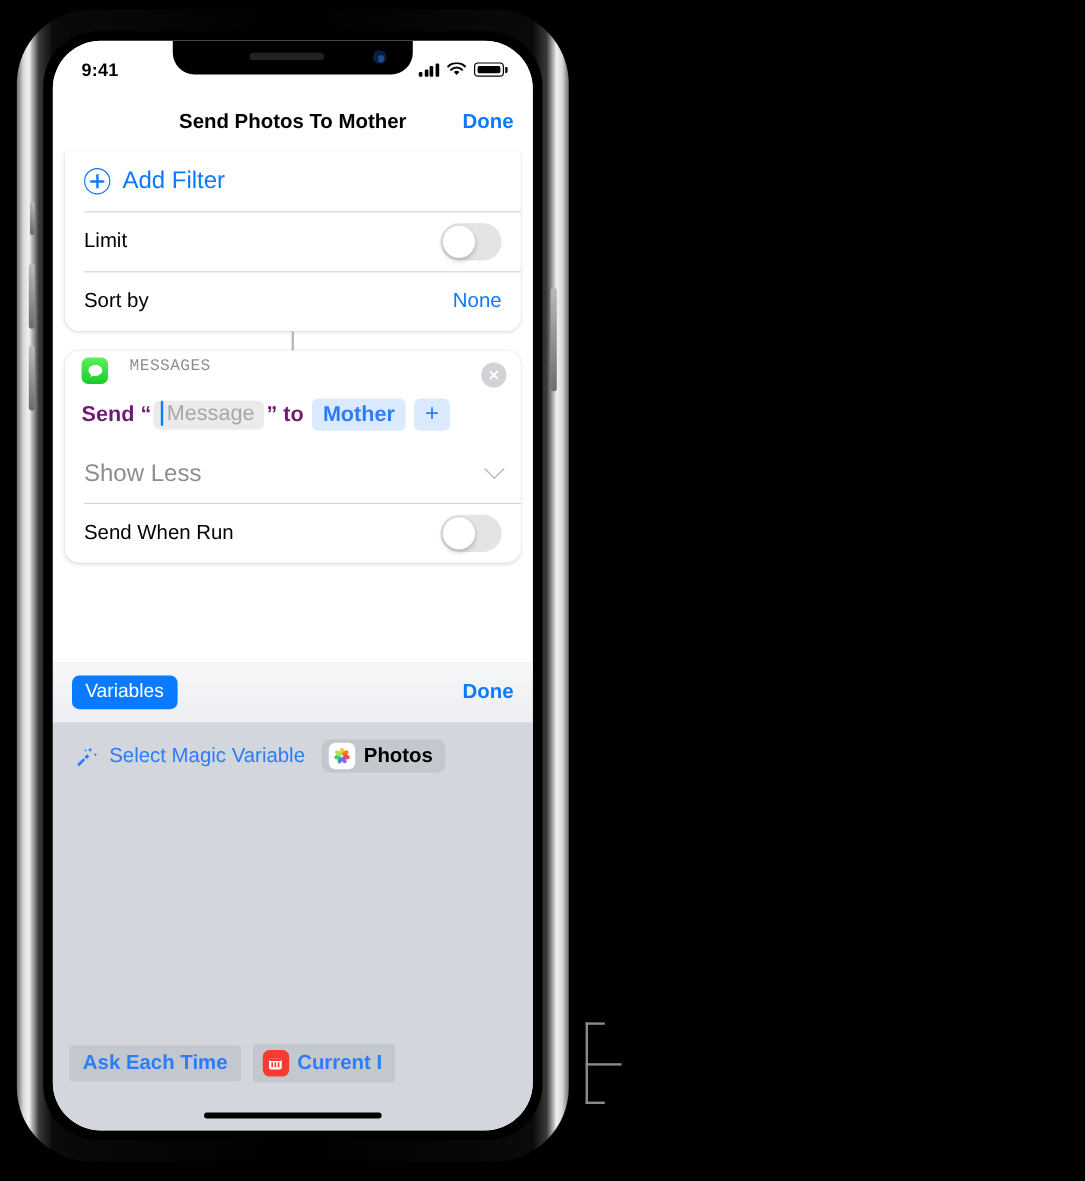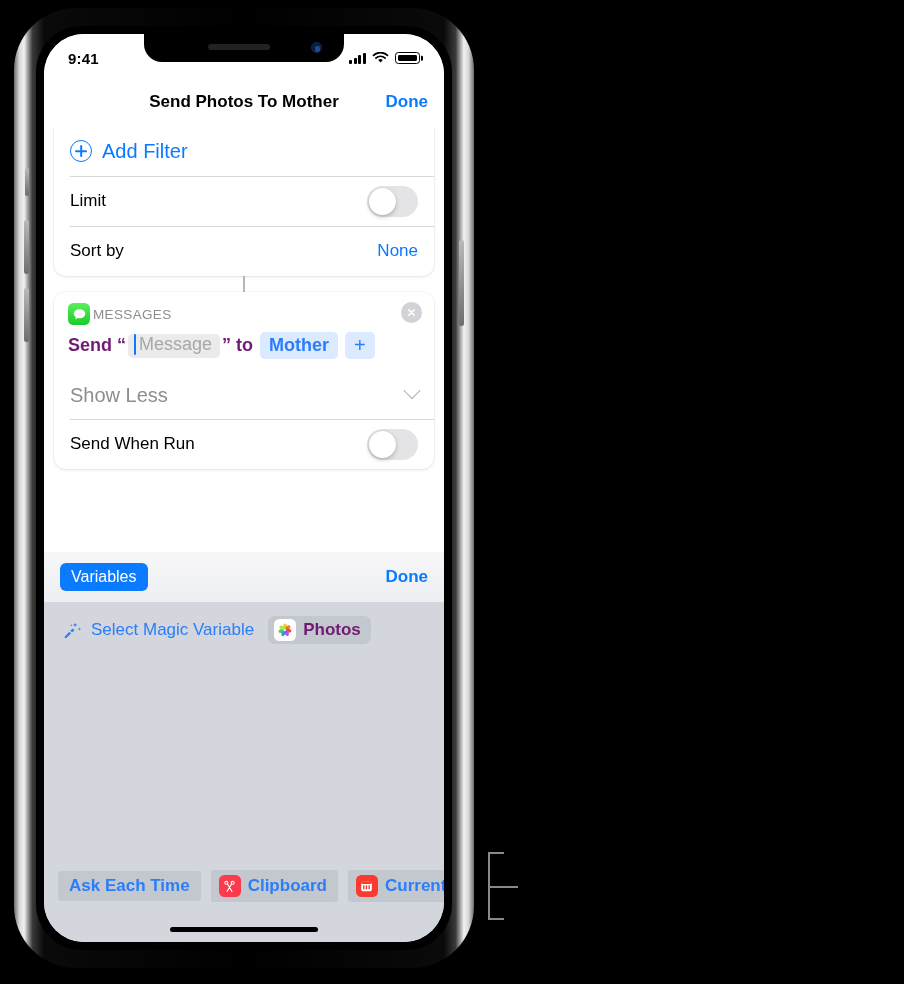--- a/index.html
+++ b/index.html
@@ -157,22 +157,22 @@
   }
 
   
   #connector {
     width: 2.5px; height: 16px; background: #b8b8bc;
     margin: 0 auto;
   }
 
   
   #messages-header {
-    height: 38px; display: flex; align-items: center;
-    padding: 0 14px; gap: 3px; position: relative; padding-top: 6px;
+    height: 38px; display: flex; 
+    padding: 0 14px; gap: 18px; position: relative; padding-top: 6px; font-family: Liberation Mono, monospace;
   }
   #messages-icon {
     width: 22px; height: 22px; border-radius: 5.5px; flex: none;
     background: linear-gradient(180deg,#5bef5b,#19cc28);
     display: flex; align-items: center; justify-content: center;
   }
   #messages-icon svg { width: 15px; height: 15px; display:block; }
   #messages-app-name {
     font-size: 13.5px; color: #8d8d92; letter-spacing: .35px;
   }
@@ -242,21 +242,21 @@
   #photos-token {
     display: flex; align-items: center; gap: 7px;
     background: #c3c7ce; border-radius: 7px; padding: 3px 10px 3px 6px;
     margin-left: 6px;
   }
   .app-icon-sq {
     width: 22px; height: 22px; border-radius: 5.5px; flex: none;
     display: flex; align-items: center; justify-content: center;
   }
   #photos-icon-box { background: #fff; }
-  #photos-token-label { font-size: 17px; font-weight: 700; color: #701a75; }
+  #photos-token-label { font-size: 17px; font-weight: 700; color: #000000; }
 
   
   #token-bar {
     position: absolute; left: 0; bottom: 40px; width: 100%;
     display: flex; align-items: center; gap: 10px;
     padding-left: 14px; overflow: hidden; white-space: nowrap;
   }
   .token {
     display: flex; align-items: center; gap: 7px;
     background: #c3c7ce; border-radius: 3px; padding: 5px 11px 5px 8px;
@@ -421,30 +421,20 @@
           </span>
           <span id="photos-token-label">Photos</span>
         </span>
       </div>
 
       <div id="token-bar">
         <span class="token" id="token-ask-each-time">
           <span class="token-label">Ask Each Time</span>
         </span>
 
-        <span class="token">
-          <span class="app-icon-sq" id="clipboard-icon-box">
-            <svg viewBox="0 0 24 24" width="15" height="15">
-              <circle cx="7" cy="6" r="2.4" stroke="#fff" stroke-width="1.7" fill="none"></circle>
-              <circle cx="17" cy="6" r="2.4" stroke="#fff" stroke-width="1.7" fill="none"></circle>
-              <path d="M8.6 7.8 L16 20 M15.4 7.8 L8 20" stroke="#fff" stroke-width="1.7" stroke-linecap="round"></path>
-            </svg>
-          </span>
-          <span class="token-label">Clipboard</span>
-        </span>
 
         <span class="token">
           <span class="app-icon-sq" id="calendar-icon-box">
             <svg viewBox="0 0 24 24" width="15" height="15">
               <rect x="3.5" y="4.5" width="17" height="15" rx="2.6" fill="#fff"></rect>
               <rect x="3.5" y="4.5" width="17" height="3.6" rx="1.8" fill="#f93a2f"></rect>
               <rect x="6.6" y="10" width="2.2" height="6.5" fill="#f93a2f"></rect>
               <rect x="10.9" y="10" width="2.2" height="6.5" fill="#f93a2f"></rect>
               <rect x="15.2" y="10" width="2.2" height="6.5" fill="#f93a2f"></rect>
             </svg>

